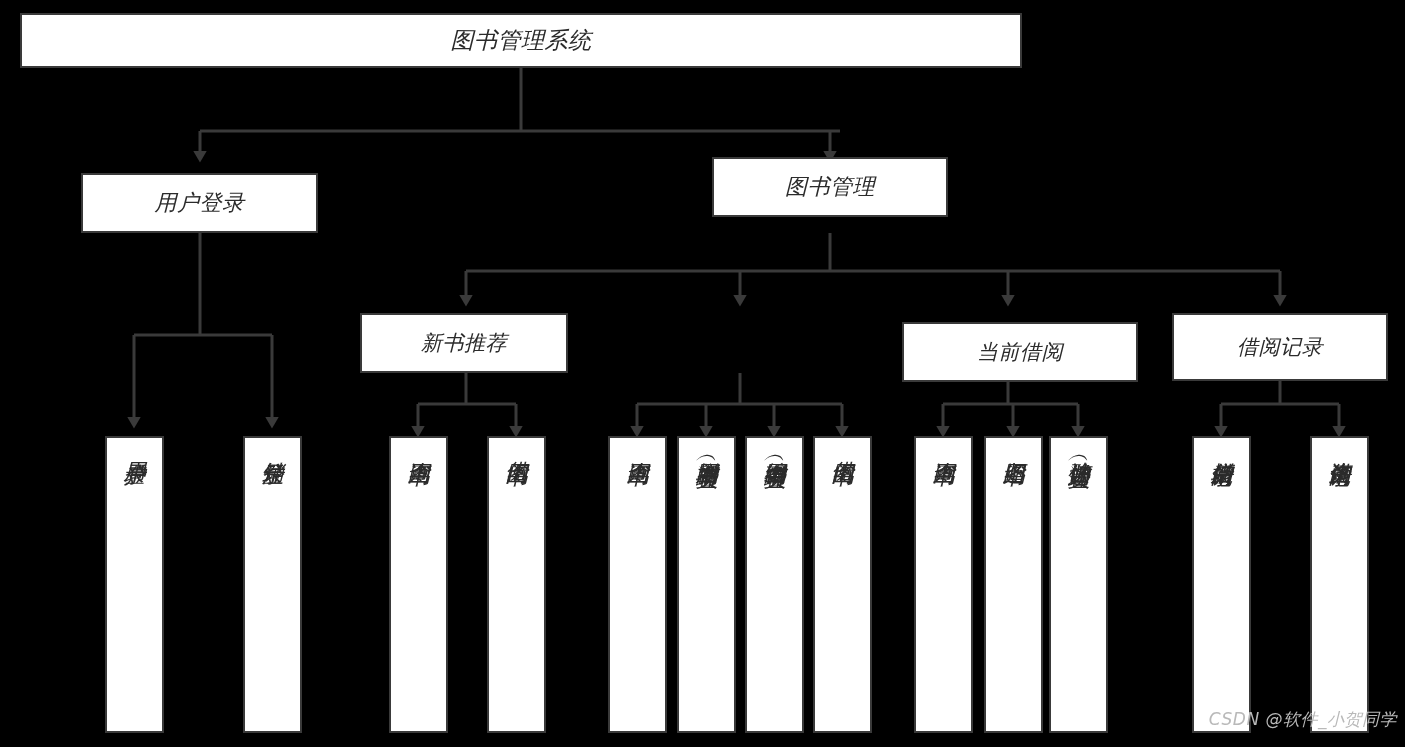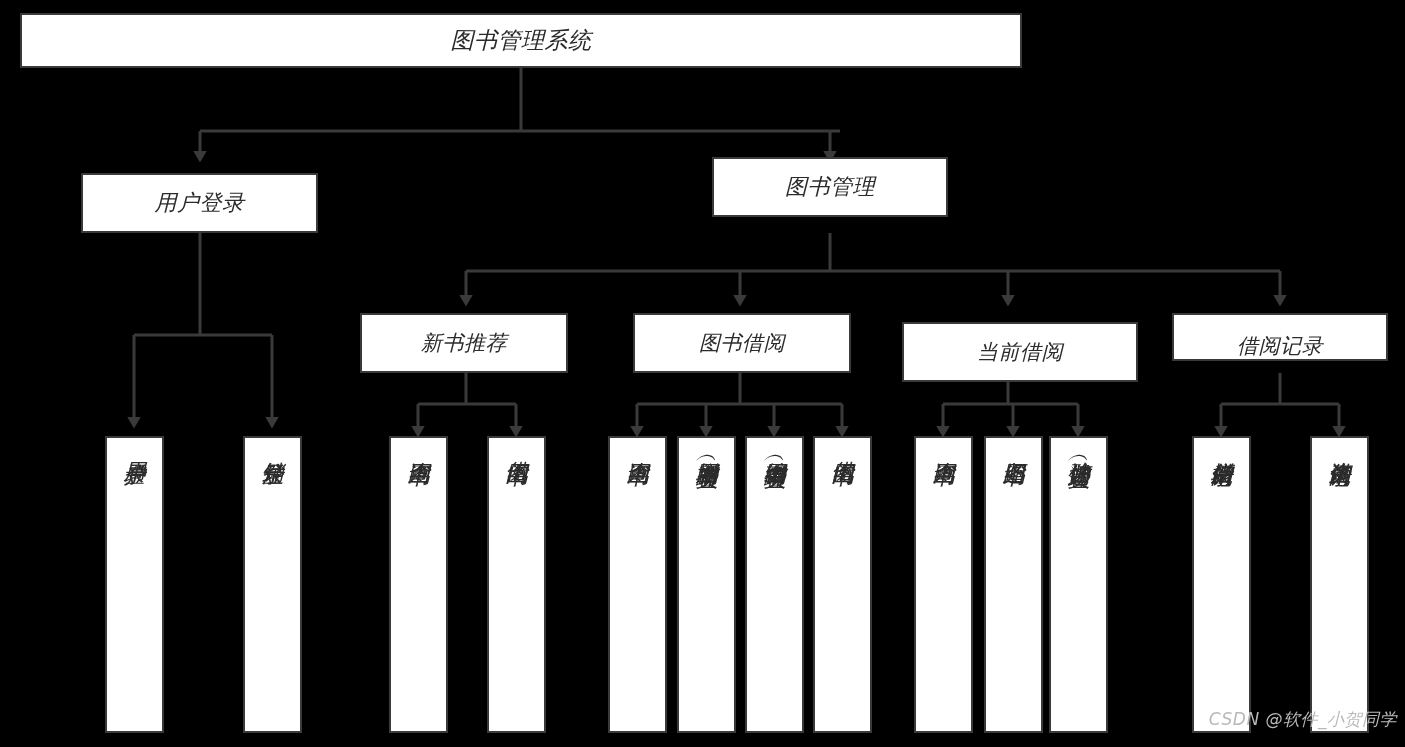--- a/index.html
+++ b/index.html
@@ -129,27 +129,24 @@
   <div class="node lvl1" style="left:81px; top:173px; width:237px; height:60px;">
     <span class="label">用户登录</span>
   </div>
   <div class="node lvl1" style="left:712px; top:157px; width:236px; height:60px;">
     <span class="label">图书管理</span>
   </div>
 
   <div class="node lvl2" style="left:360px; top:313px; width:208px; height:60px;">
     <span class="label">新书推荐</span>
   </div>
-  <div class="node lvl2" style="left:633px; top:313px; width:218px; height:60px;">
-    <span class="label">图书借阅</span>
-  </div>
   <div class="node lvl2" style="left:902px; top:322px; width:236px; height:60px;">
     <span class="label">当前借阅</span>
   </div>
-  <div class="node lvl2" style="left:1172px; top:313px; width:216px; height:48px;align-items:flex-end;">
+  <div class="node lvl2" style="left:1172px; top:313px; width:216px; height:68px;">
     <span class="label">借阅记录</span>
   </div>
 
   <div class="node leaf" style="left:105px; top:436px; width:59px; height:297px;">
     <span class="label">用户登录</span>
   </div>
   <div class="node leaf" style="left:243px; top:436px; width:59px; height:297px;">
     <span class="label">注销登录</span>
   </div>
 

